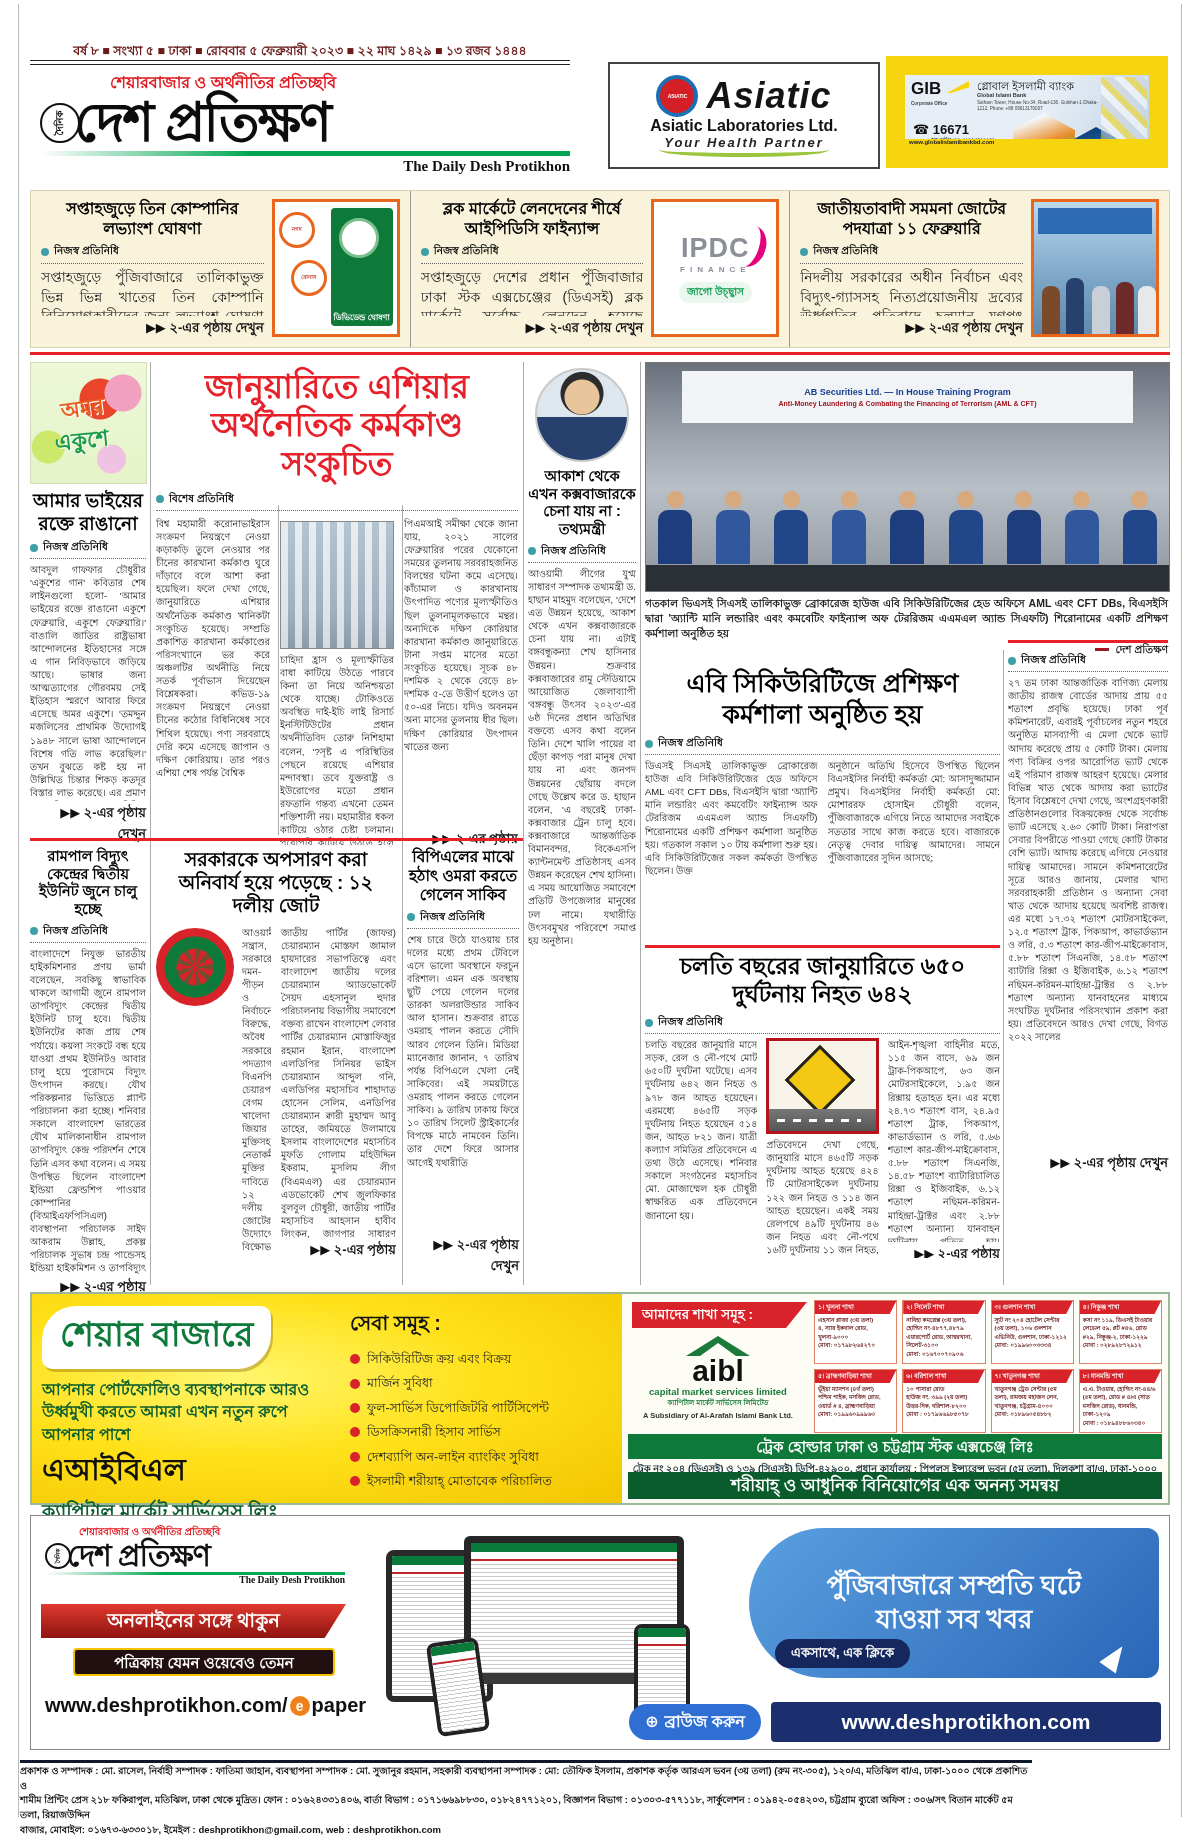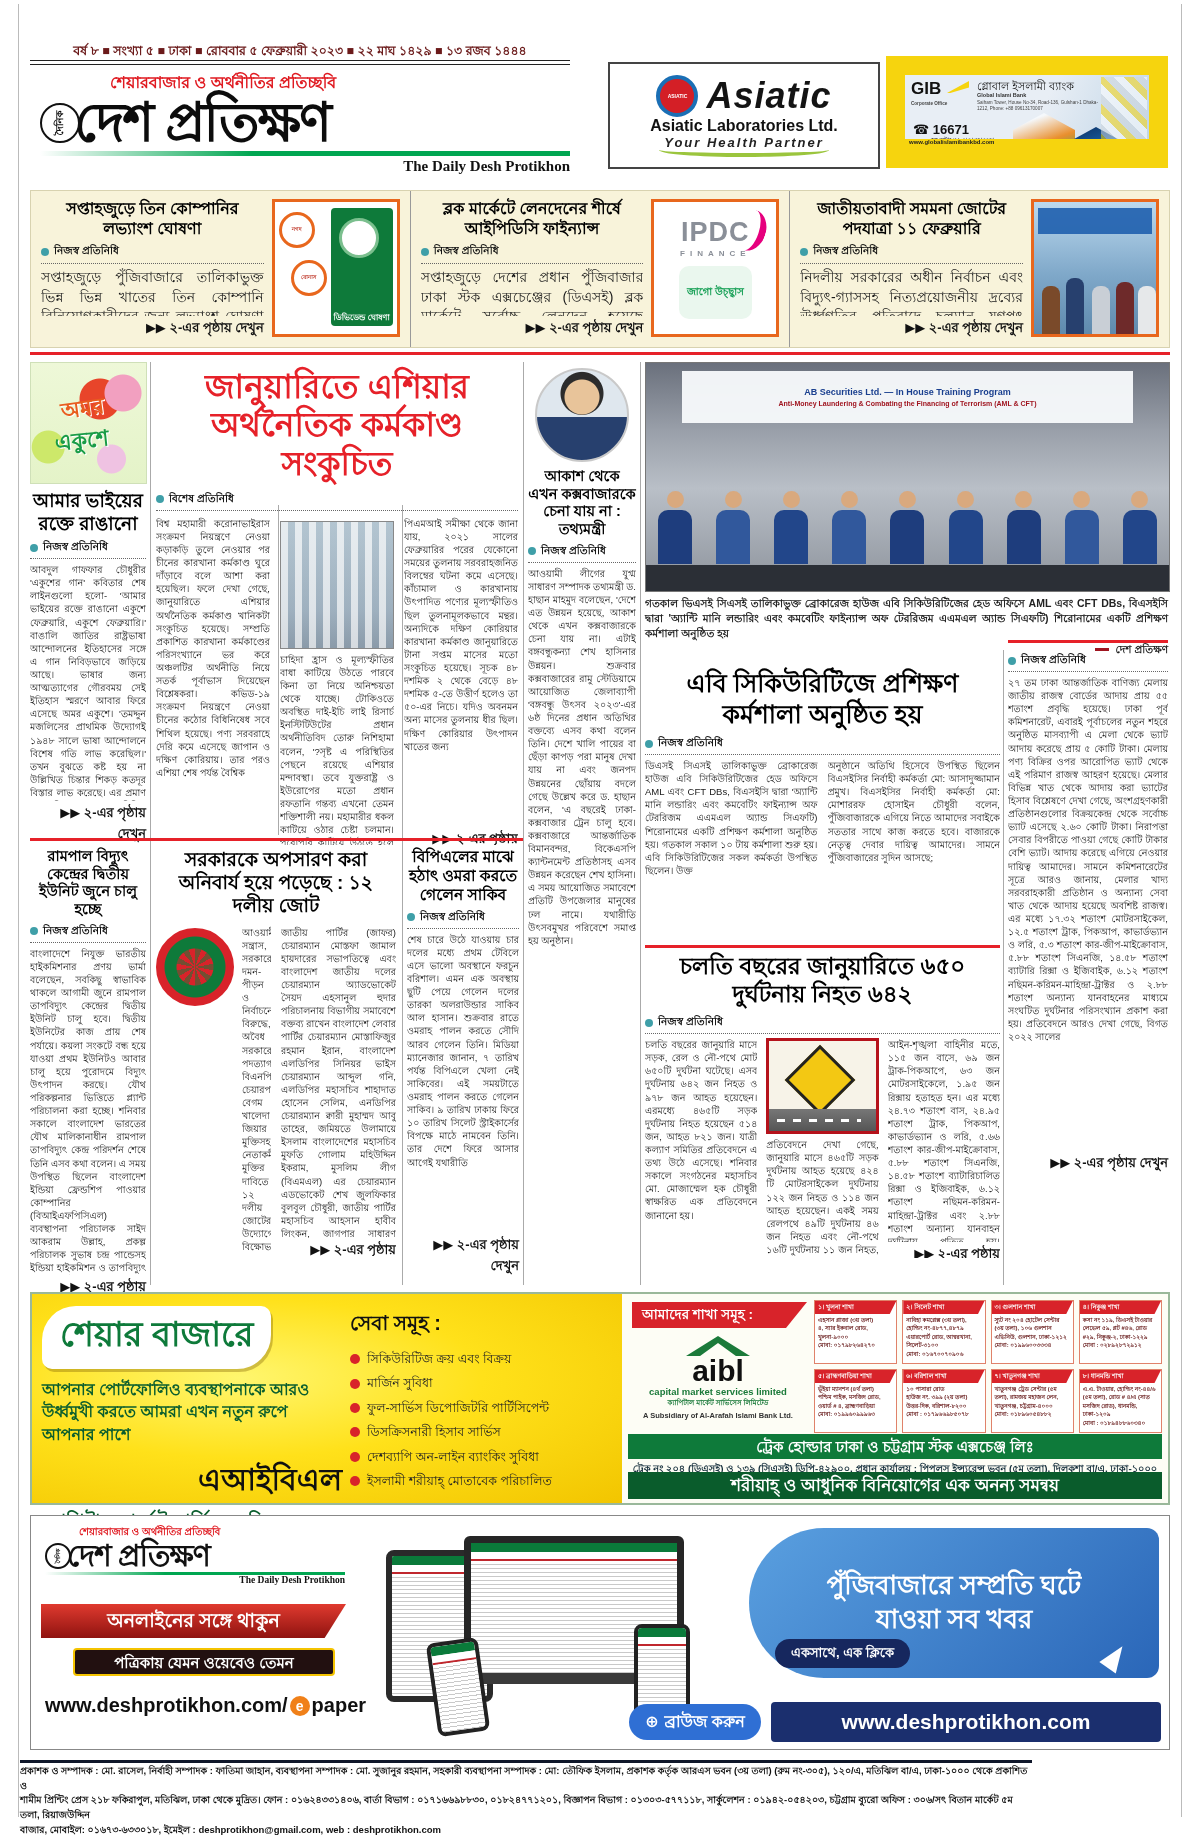--- a/index.html
+++ b/index.html
@@ -62,21 +62,21 @@
   .brief-img{width:128px;height:138px;border:3px solid #e8671d;background:#fff;box-sizing:border-box;position:relative;overflow:hidden;flex:0 0 128px;}
   .div-circle{position:absolute;width:30px;height:30px;border-radius:50%;border:3px solid #e8671d;background:#fff;
               display:flex;align-items:center;justify-content:center;font-size:5.5px;font-weight:800;color:#c0392b;text-align:center;}
   .div-green{position:absolute;right:4px;top:6px;width:62px;height:118px;background:#0e7a3a;border-radius:4px;}
   .div-seal{position:absolute;right:18px;top:16px;width:34px;height:34px;border-radius:50%;background:#fff;border:3px solid #7bbf8e;}
   .div-label{position:absolute;right:5px;bottom:10px;width:60px;text-align:center;color:#fff;font-size:8px;font-weight:800;}
   .ipdc-wrap{position:absolute;inset:0;display:flex;flex-direction:column;align-items:center;justify-content:center;}
   .ipdc-name{font-size:27px;font-weight:800;color:#8a8f98;letter-spacing:1px;position:relative;}
   .ipdc-swoosh{position:absolute;right:-16px;top:-8px;width:26px;height:42px;border-right:7px solid #e6007e;border-radius:50%;transform:rotate(18deg);}
   .ipdc-fin{font-size:8px;letter-spacing:5px;color:#8a8f98;font-weight:700;margin-top:1px;}
-  .ipdc-slogan{margin-top:8px;font-size:10px;font-weight:800;color:#0d9c4f;background:#eaf7ee;border-radius:10px;padding:18px 8px;}
+  .ipdc-slogan{margin-top:8px;font-size:10px;font-weight:800;color:#0d9c4f;background:#eaf7ee;border-radius:10px;padding:2px 8px;}
   .rally{position:absolute;inset:0;background:linear-gradient(#bcd9ee,#7fa8c9 55%,#5f8aad);}
   .rally-banner{position:absolute;left:4px;top:6px;right:4px;height:26px;background:#1f5fae;opacity:.9;}
   .rally-person{position:absolute;bottom:0;width:18px;height:48px;border-radius:8px 8px 0 0;}
   
   .rule-red{background:#e62129;height:3px;}
   .vsep{width:1px;background:#aaa;}
   
   .h-art{font-weight:800;text-align:center;line-height:1.22;color:#000;}
   .btxt{font-size:9.5px;line-height:1.38;text-align:justify;color:#1a1a1a;overflow:hidden;}
   
@@ -137,21 +137,21 @@
   .jot-logo::after{content:"";position:absolute;inset:6px;border-radius:50%;
             background:repeating-conic-gradient(#0e7a3a 0 20deg,transparent 20deg 40deg);opacity:.5;}
   
   .aibl{left:30px;top:1292px;width:1140px;height:213px;border:2px solid #9ab89a;box-sizing:border-box;display:flex;background:#fdfdf5;}
   .aibl-left{width:590px;display:flex;padding:12px 10px;box-sizing:border-box;gap:8px;
              background:radial-gradient(ellipse at 35% 40%,#fff66e 0%,#ffe11a 45%,#f2c500 100%);}
   .aibl-l1{width:300px;}
   .share-banner{display:inline-block;background:#fff;color:#0e7a3a;font-weight:900;font-size:34px;
                 padding:2px 18px 4px;border-radius:34px 10px 34px 10px;box-shadow:2px 3px 0 rgba(120,90,0,.35);}
   .aibl-sub{color:#0b5e2e;font-weight:800;font-size:16px;line-height:1.4;margin-top:10px;}
-  .aibl-name1{font-size:30px;font-weight:900;color:#101010;margin-top:10px;text-align:right;}
+  .aibl-name1{font-size:30px;font-weight:900;color:#101010;}
   .aibl-name2{font-size:19px;font-weight:800;color:#0b5e2e;}
   .aibl-l2{flex:1;padding-top:2px;}
   .serv-title{font-size:20px;font-weight:800;color:#111;margin-bottom:6px;}
   .serv{display:flex;align-items:center;gap:7px;font-size:12.5px;font-weight:400;color:#222;line-height:1.95;}
   .dot-red{width:10px;height:10px;border-radius:50%;background:#d8232a;flex:0 0 10px;}
   .aibl-right{flex:1;position:relative;}
   .ribbon{position:absolute;top:8px;left:10px;width:175px;height:26px;background:#d8232a;color:#fff;
           font-size:13.5px;font-weight:800;line-height:26px;padding-left:10px;box-sizing:border-box;
           clip-path:polygon(0 0,100% 0,88% 100%,0 100%);}
   .aibl-logo{position:absolute;top:42px;left:10px;width:172px;text-align:center;}

